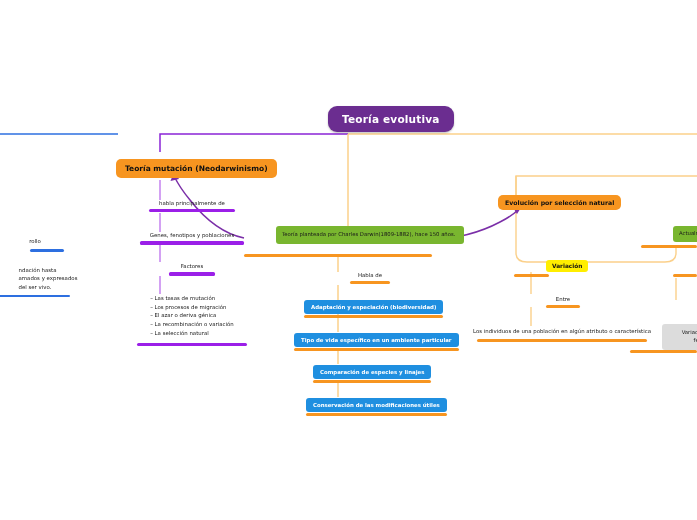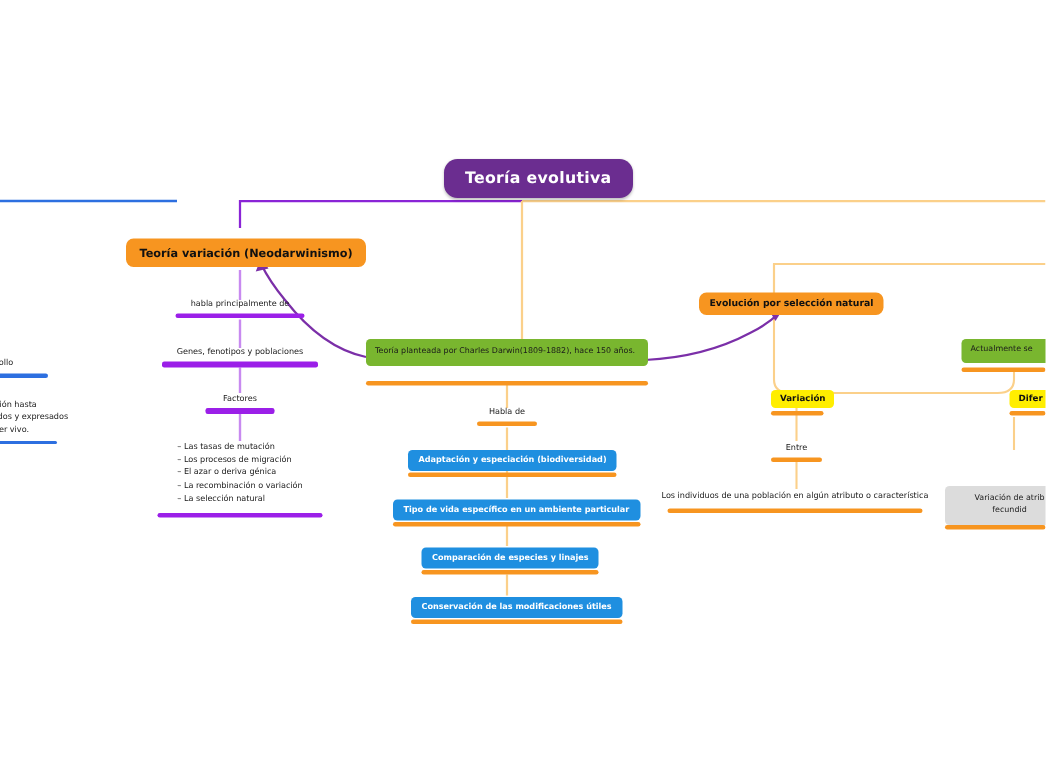--- a/index.html
+++ b/index.html
@@ -4,21 +4,21 @@
 <style>
   html,body{margin:0;padding:0;}
   body{
     width:697px;height:520px;background:#ffffff;
     font-family:"DejaVu Sans","Liberation Sans",sans-serif;
     overflow:hidden;position:relative;
   }
   #canvas{position:absolute;left:0;top:0;width:697px;height:520px;}
   svg.wires{position:absolute;left:0;top:0;width:697px;height:520px;pointer-events:none;}
 
-  .node{position:absolute;box-sizing:border-box;}
+  .node{position:absolute;box-sizing:border-box;margin-left:32px;}
 
   
   .root{
     background:#6b2d90;color:#ffffff;border-radius:9px;
     font-size:10.5px;font-weight:bold;letter-spacing:.2px;
     padding:7px 14px;text-align:center;white-space:nowrap;
     box-shadow:0 1px 2px rgba(0,0,0,.25);
   }
   
   .pill-orange{
@@ -108,21 +108,21 @@
   </div>
 
   <div class="node leaf" style="left:-34px;top:266px;width:100px;">
     <span class="txt left wrap" style="white-space:pre-line;">ndación hasta
 amados y expresados
 del ser vivo.</span>
     <div class="bar blue" style="width:72px;margin-left:0;"></div>
   </div>
 
   <div class="node pill-orange" style="left:84px;top:159px;">
-    <span>Teoría variación (Neodarwinismo)</span>
+    <span>Teoría mutación (Neodarwinismo)</span>
   </div>
 
   <div class="node leaf" style="left:106px;top:199px;width:108px;">
     <span class="txt">habla principalmente de</span>
     <div class="bar purple" style="width:86px;"></div>
   </div>
 
   <div class="node leaf" style="left:100px;top:231px;width:120px;">
     <span class="txt">Genes, fenotipos y poblaciones</span>
     <div class="bar purple thick" style="width:104px;"></div>

